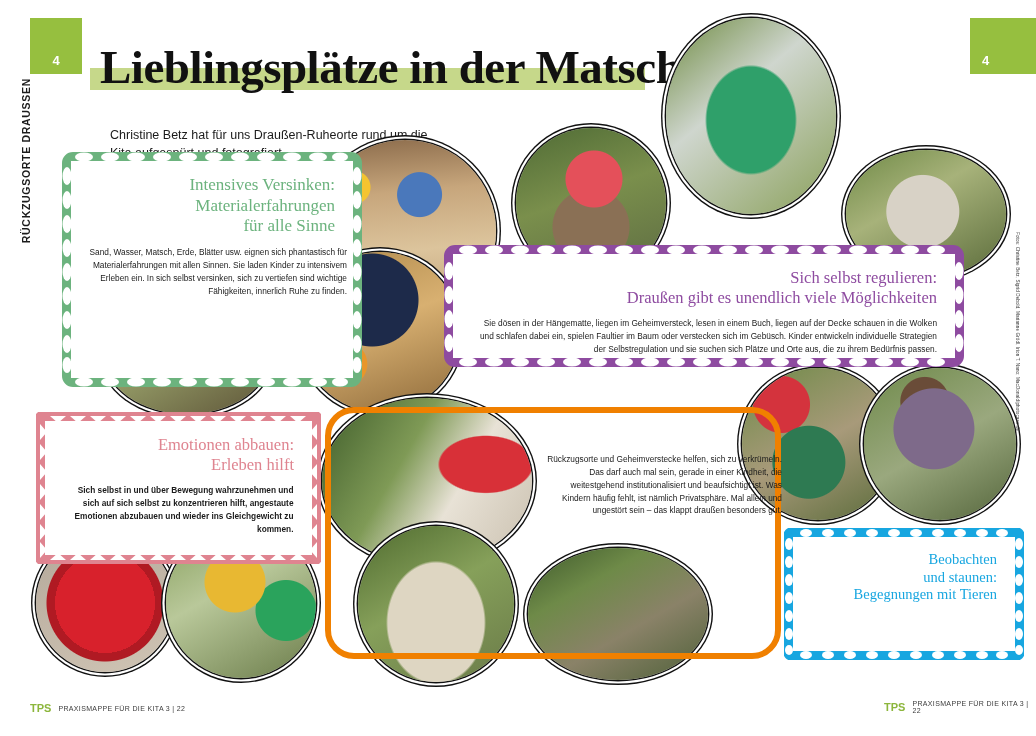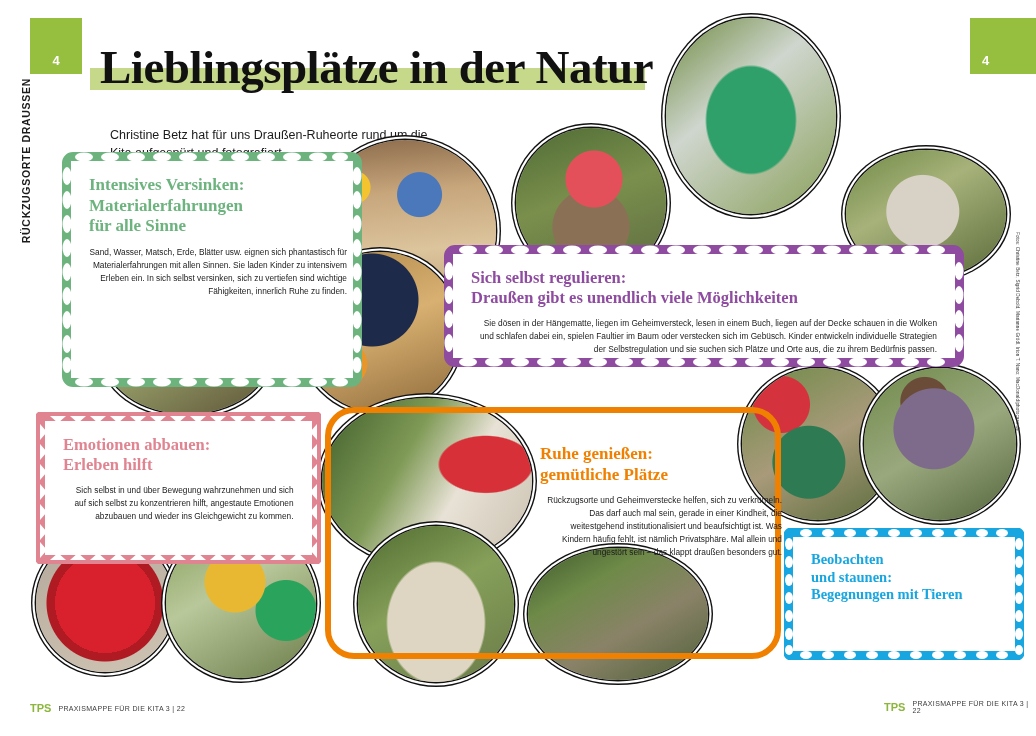--- a/index.html
+++ b/index.html
@@ -66,23 +66,23 @@
   }
 
   
   .panel { position:absolute; }
   .panel-inner {
     position:absolute; inset:9px;
     background:#fff;
     padding:14px 18px;
   }
   .panel h2 {
-    text-align:left;
+    text-align:right;
     font-family:"Liberation Serif", serif;
-    font-weight:bold;
+    font-weight:normal;
     line-height:1.22;
   }
   .panel p {
     text-align:right;
     font-size:8.3px; line-height:1.55;
     color:#1b1b1b; margin-top:9px;
   }
 
   
   .bead-border { position:absolute; inset:0; }
@@ -90,21 +90,21 @@
   
   #panel-sinne   { left:62px;  top:152px; width:300px; height:235px; }
   #panel-sinne h2 { color:#6cb37e; font-size:17px; }
   #panel-sinne p  { width:258px; margin-left:auto; margin-right:auto; }
 
   #panel-regul   { left:444px; top:245px; width:520px; height:122px; }
   #panel-regul h2 { color:#8e4ba0; font-size:16.5px; }
 
   #panel-emotion { left:36px;  top:412px; width:285px; height:152px;padding-left:11px; }
   #panel-emotion h2 { color:#df8490; font-size:16.5px; }
-  #panel-emotion p  { width:230px; margin-left:auto; margin-right:auto; }
+  #panel-emotion p  { width:230px; margin-left:auto; margin-right:auto;font-weight:bold; }
 
   #panel-ruhe    { left:322px; top:404px; width:462px; height:258px; }
   #panel-ruhe .panel-inner { background:transparent; }
   #panel-ruhe h2 { color:#f08000; font-size:17px; }
   #panel-ruhe p  { width:242px; }
 
   #panel-tiere   { left:784px; top:528px; width:240px; height:132px; }
   #panel-tiere h2 { color:#17a6e0; font-size:14.5px; }
   #panel-tiere p  { font-size:7.6px; }
 
@@ -150,21 +150,21 @@
   </div>
   <div class="corner-block right">
     <div class="corner-num">4</div>
   </div>
 
   <div class="vrail">
     <span>RÜCKZUGSORTE DRAUSSEN</span>
   </div>
 
   <div class="headline-band"></div>
-  <div class="headline">Lieblingsplätze in der Natur</div>
+  <div class="headline">Lieblingsplätze in der Matsch</div>
   <div class="deck">Christine Betz hat für uns Draußen-Ruheorte rund um die Kita aufgespürt und fotografiert.</div>
 
   <div class="photo" style="left:314px; top:140px; width:182px; height:182px;
               background-image:
                 radial-gradient(circle at 22% 26%, #f4c430 0 16px, transparent 17px),
                 radial-gradient(circle at 58% 30%, #4a78bb 0 22px, transparent 23px),
                 linear-gradient(175deg,#8a6a4a 0%,#c7a67c 30%,#dcc49c 60%,#b99a72 100%);"></div>
 
   <div class="photo" style="left:300px; top:252px; width:160px; height:160px;
               background-image:
@@ -403,24 +403,20 @@
       </h2>
       <p>Sich selbst in und über Bewegung wahrzunehmen und sich auf sich selbst zu konzentrieren hilft, angestaute Emotionen abzubauen und wieder ins Gleichgewicht zu kommen.</p>
     </div>
   </div>
 
   <div class="panel" id="panel-ruhe">
     <svg class="bead-border" viewBox="0 0 462 258" preserveAspectRatio="none">
       <rect x="6" y="6" width="450" height="246" rx="26" fill="none" stroke="#f08000" stroke-width="6"></rect>
     </svg>
     <div class="panel-inner ruhe-text">
-      <h2>
-        <span>Ruhe genießen:</span><br>
-        <span>gemütliche Plätze</span>
-      </h2>
       <p>Rückzugsorte und Geheimverstecke helfen, sich zu verkrümeln. Das darf auch mal sein, gerade in einer Kindheit, die weitestgehend institutionalisiert und beaufsichtigt ist. Was Kindern häufig fehlt, ist nämlich Privatsphäre. Mal allein und ungestört sein – das klappt draußen besonders gut.</p>
     </div>
   </div>
 
   <div class="panel" id="panel-tiere">
     <svg class="bead-border" viewBox="0 0 240 132" preserveAspectRatio="none">
       <rect x="5" y="5" width="230" height="122" rx="2" fill="none" stroke="#17a6e0" stroke-width="11"></rect>
       <g fill="#ffffff">
         <ellipse cx="5" cy="16" rx="4" ry="6"></ellipse>
           <ellipse cx="5" cy="34" rx="4" ry="6"></ellipse>

